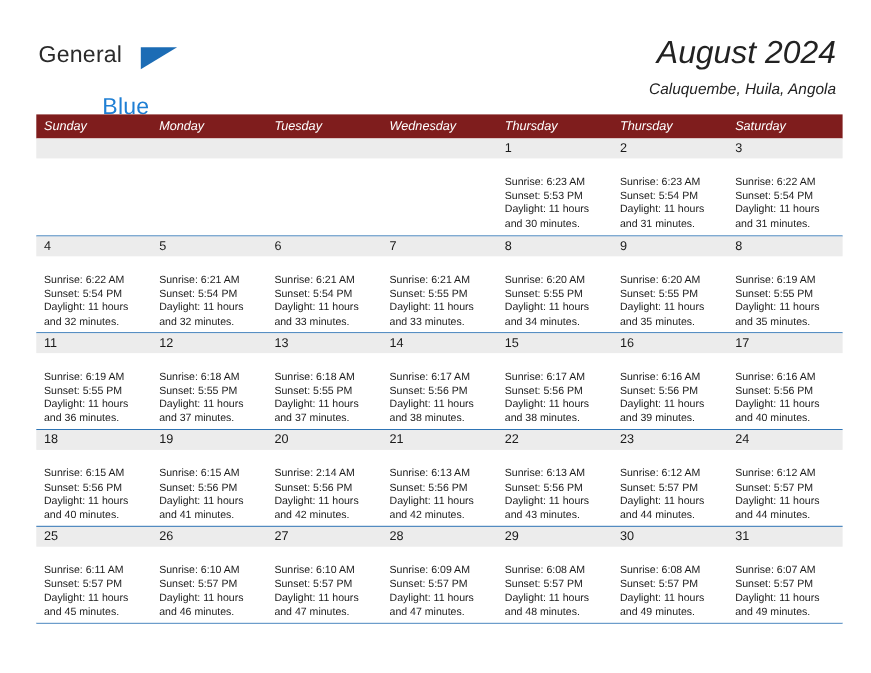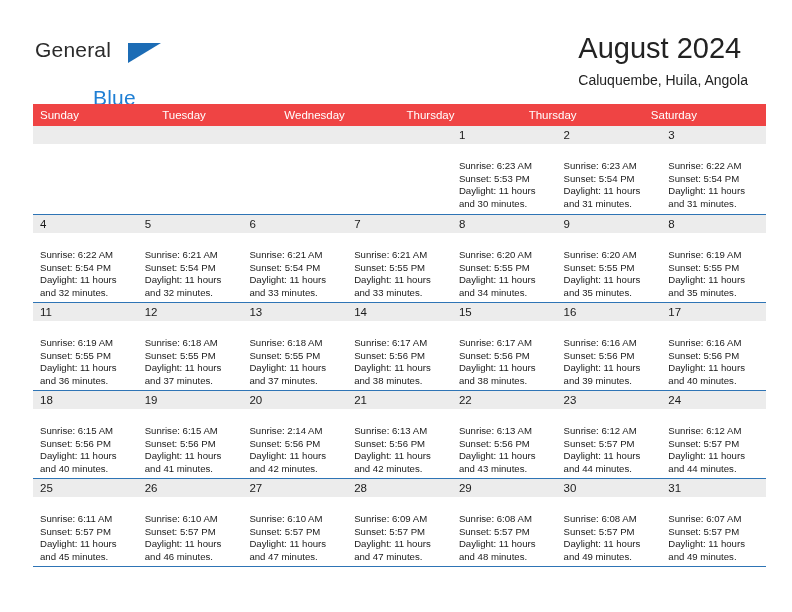--- a/index.html
+++ b/index.html
@@ -59,23 +59,24 @@
     left: 60px;
     top: 26px;
     font-size: 21px;
     letter-spacing: 0.2px;
     color: #1f7fd4;
     font-family: "Liberation Sans", sans-serif;
     margin-top: 26px;
   }
   .title-block {
     position: absolute;
-    right: 16px;
+    right: 4px;
     top: 0;
-    text-align: left;
+    text-align: right;
+    font-style: italic;
   }
   .cal-title {
     font-size: 29px;
     color: #222222;
     line-height: 36px;
     white-space: nowrap;
   }
   .cal-subtitle {
     font-size: 14px;
     color: #222222;
@@ -86,22 +87,23 @@
 
   
   .calendar {
     position: absolute;
     left: 33px;
     top: 104px;
     width: 733px;
   }
   .weekday-row {
     display: flex;
-    background: #ef4444;
+    background: #7f1d1d;
     height: 22px;
+    font-style: italic;
   }
   .weekday {
     flex: 1 1 0;
     color: #ffffff;
     font-size: 11.5px;
     line-height: 22px;
     padding-left: 7px;
     box-sizing: border-box;
     white-space: nowrap;
   }
@@ -177,20 +179,21 @@
       <div class="cal-title">August 2024</div>
       <div class="cal-subtitle">Caluquembe, Huila, Angola</div>
     </div>
 
   </div>
 
   <div class="calendar">
 
     <div class="weekday-row">
       <div class="weekday">Sunday</div>
+      <div class="weekday">Monday</div>
       <div class="weekday">Tuesday</div>
       <div class="weekday">Wednesday</div>
       <div class="weekday">Thursday</div>
       <div class="weekday">Thursday</div>
       <div class="weekday">Saturday</div>
     </div>
 
     <div id="weeks-container">
         <div class="week">
           <div class="daynum-band"></div>

